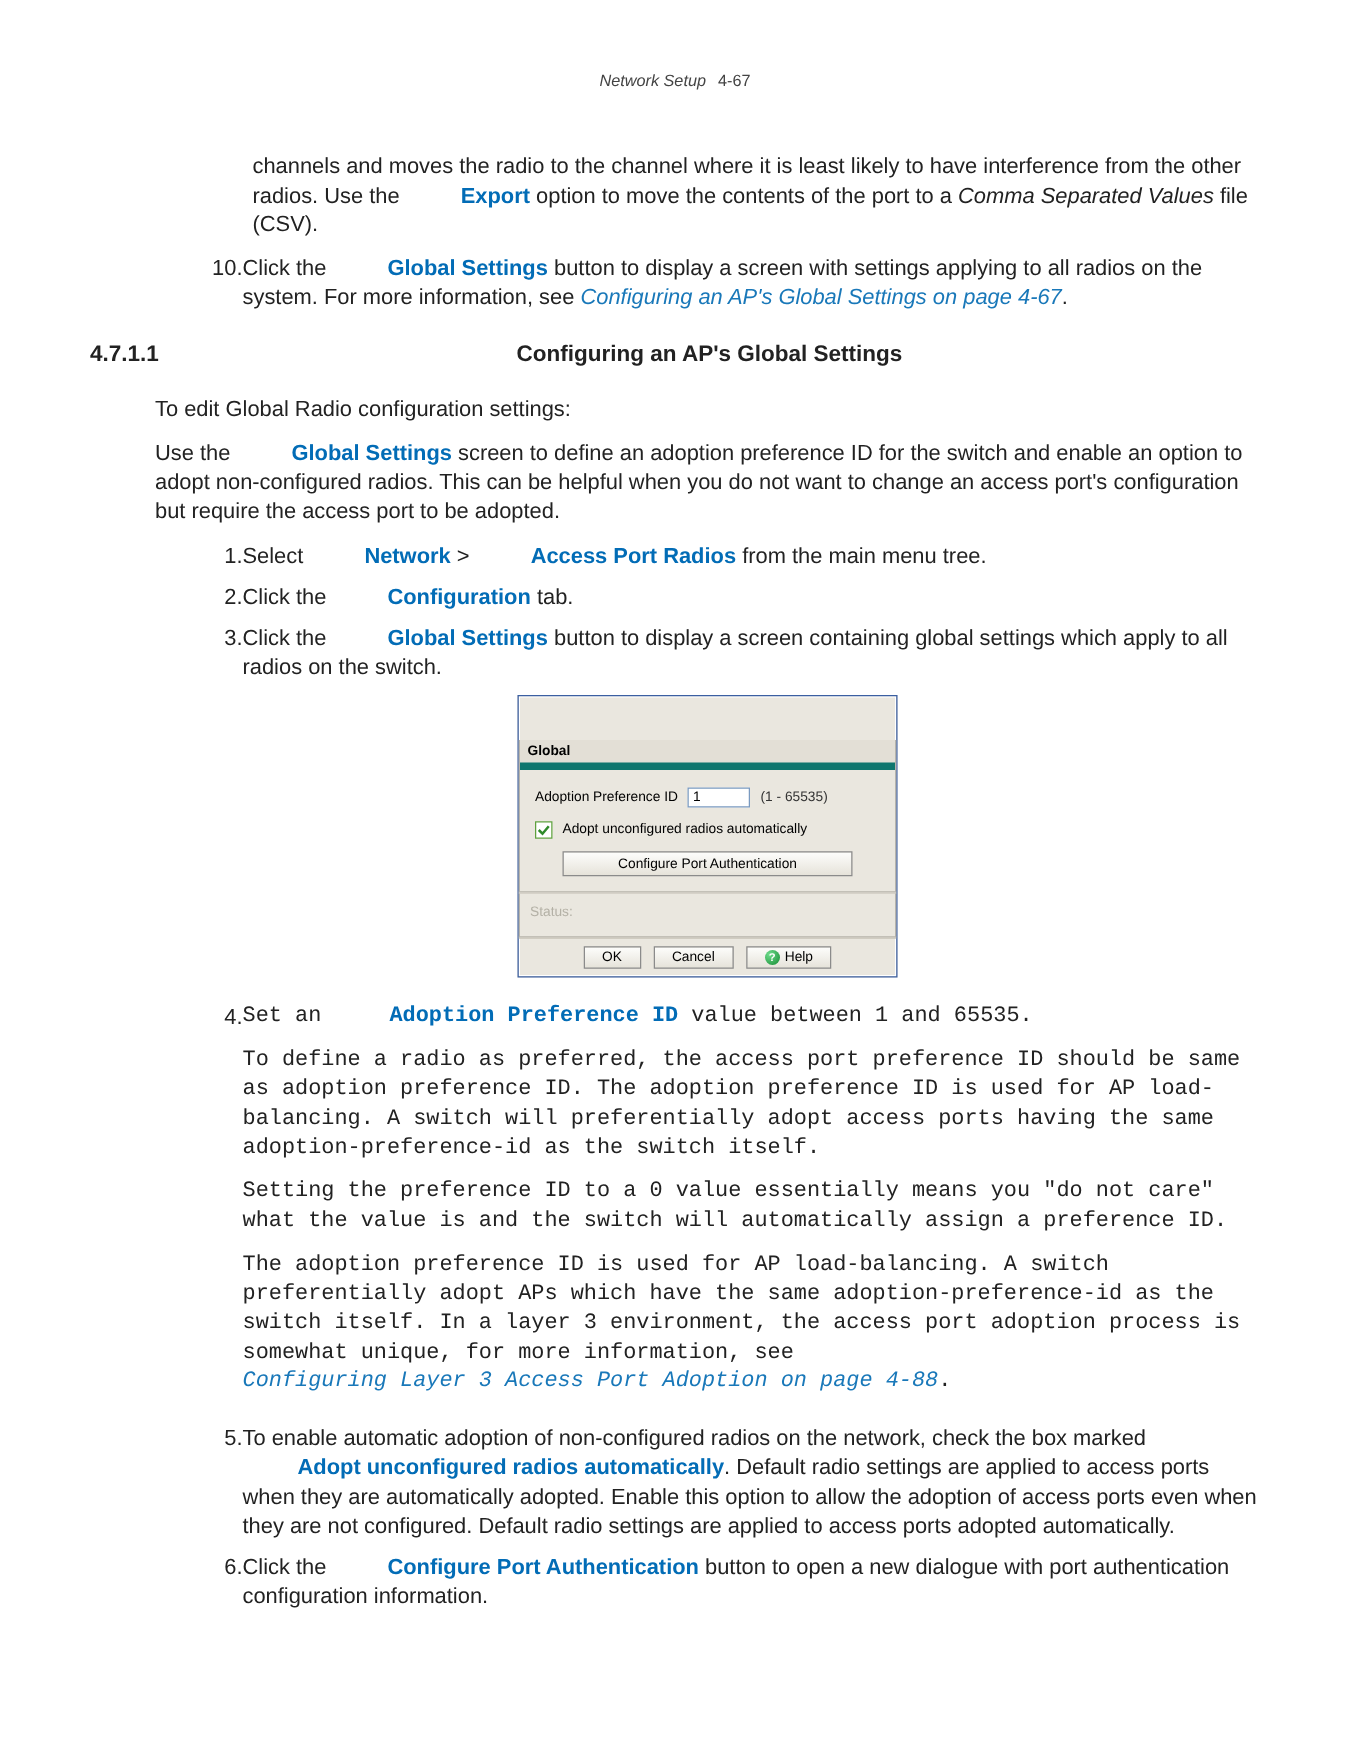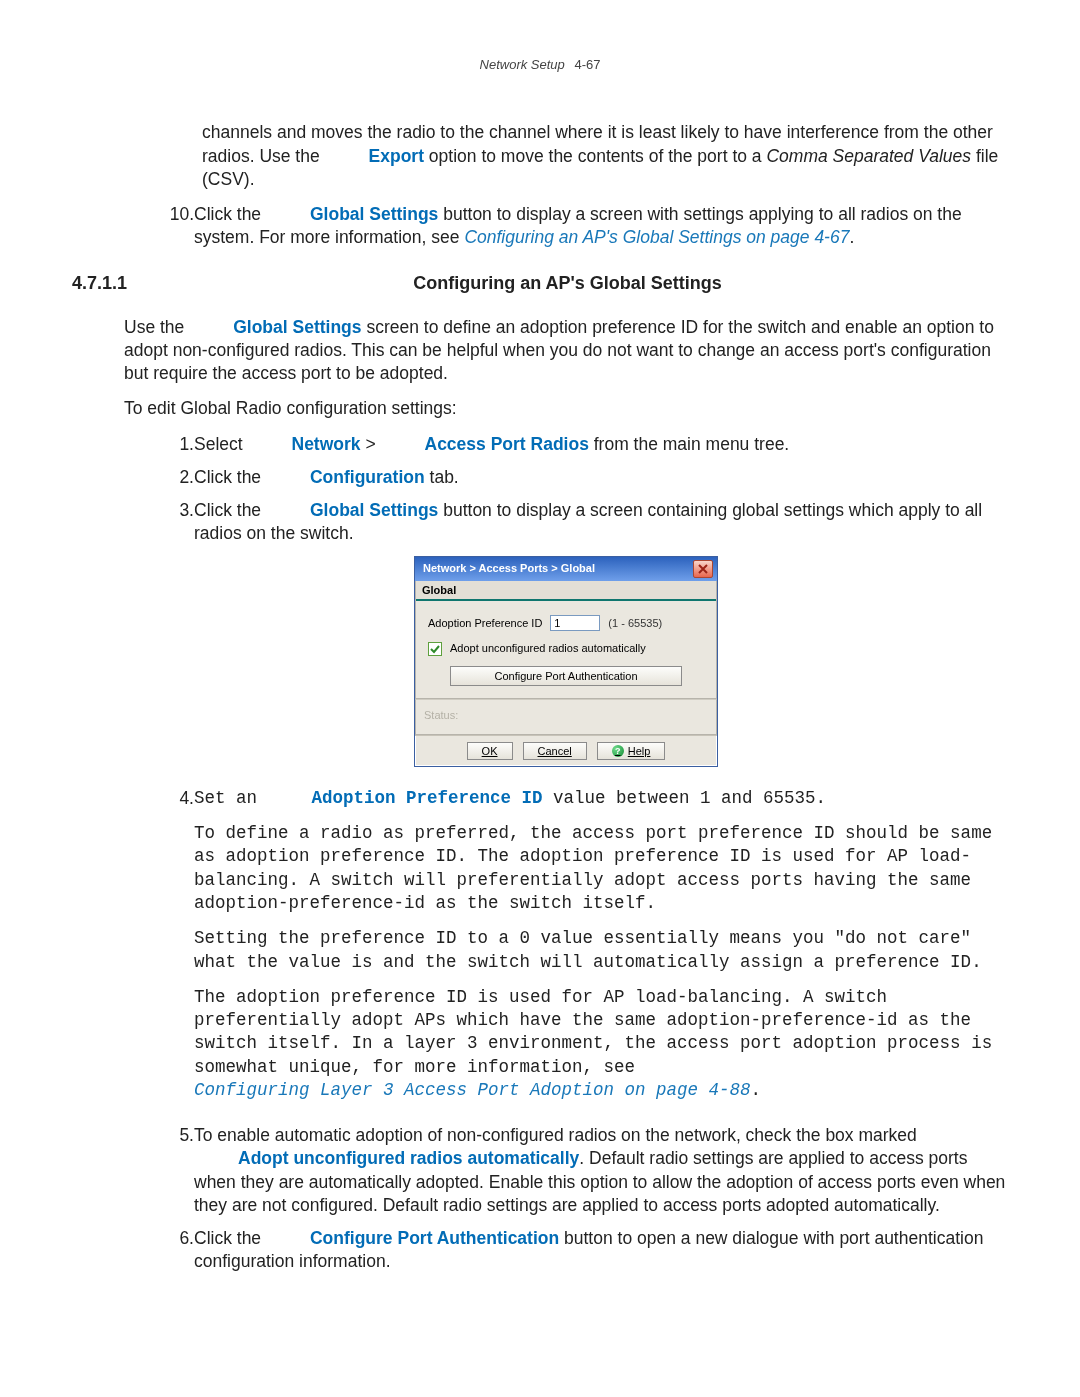--- a/index.html
+++ b/index.html
@@ -99,22 +99,23 @@
   .dlg-close svg{width:10px;height:10px;}
   .dlg-section{
     border:1px solid #b7b4ab;
     border-top:none;
     padding:0;
   }
   .dlg-section-title{
     background:#e3dfd6;
     padding:2px 6px;
     font-weight:bold;
-    border-bottom:2px solid #0f766e;
-    font-size:11px;
+    border-bottom:6px solid #0f766e;
+    font-size:11px;
+    margin-top:35px;
   }
   .dlg-body{
     padding:14px 12px 12px 12px;
   }
   .dlg-row{display:flex;align-items:center;gap:8px;margin-bottom:10px;}
   .dlg-row .lbl{flex:none;}
   .dlg-input{
     width:42px;
     border:1px solid #7a9ac0;
     background:#fff;
@@ -156,21 +157,21 @@
     gap:10px;
     padding:6px;
     border-top:1px solid #c7c3b8;
   }
   .dlg-btn{
     border:1px solid #8b8b8b;
     background:linear-gradient(to bottom,#fdfdfb,#e6e3da);
     padding:2px 14px;
     font-size:11px;
     font-family:inherit;
-    display:flex;align-items:flex-end;gap:4px;text-decoration:underline;
+    display:flex;align-items:flex-end;gap:4px;
   }
   .help-icon{
     width:12px;height:12px;border-radius:6px;
     background:radial-gradient(circle at 30% 30%, #6fdc8c, #138a32);
     display:flex;align-items:center;justify-content:center;
     color:#fff;font-weight:bold;font-size:9px;
   }
 </style>
 </head>
 <body>
@@ -194,24 +195,24 @@
           <span>Click the </span><span class="bold-blue">Global Settings</span><span> button to display a screen with settings applying to all radios on the system. For more information, see </span><span class="link">Configuring an AP's Global Settings on page 4-67</span><span>.</span>
         </span>
       </li>
     </ol>
 
     <h3 class="section">
       <span class="sec-num">4.7.1.1</span>
       <span>Configuring an AP's Global Settings</span>
     </h3>
 
+    <p>To edit Global Radio configuration settings:</p>
     <p>
       <span>Use the </span><span class="bold-blue">Global Settings</span><span> screen to define an adoption preference ID for the switch and enable an option to adopt non-configured radios. This can be helpful when you do not want to change an access port's configuration but require the access port to be adopted.</span>
     </p>
-    <p>To edit Global Radio configuration settings:</p>
 
     <ol class="steps">
       <li>
         <span class="num">1.</span>
         <span class="body">
           <span>Select </span><span class="bold-blue">Network</span><span> &gt; </span><span class="bold-blue">Access Port Radios</span><span> from the main menu tree.</span>
         </span>
       </li>
       <li>
         <span class="num">2.</span>
@@ -221,28 +222,20 @@
       </li>
       <li>
         <span class="num">3.</span>
         <span class="body">
           <span>Click the </span><span class="bold-blue">Global Settings</span><span> button to display a screen containing global settings which apply to all radios on the switch.</span>
         </span>
       </li>
     </ol>
 
     <div class="dialog">
-      <div class="dlg-titlebar">
-        <span>Network &gt; Access Ports &gt; Global</span>
-        <div class="dlg-close">
-          <svg viewBox="0 0 10 10">
-              <path d="M1 1 L9 9 M9 1 L1 9" stroke="#9b2315" stroke-width="2" fill="none"></path>
-            </svg>
-        </div>
-      </div>
       <div class="dlg-section">
         <div class="dlg-section-title">Global</div>
         <div class="dlg-body">
           <div class="dlg-row">
             <span class="lbl">Adoption Preference ID</span>
             <input class="dlg-input" value="1" style="">
             <span class="dlg-range">(1 - 65535)</span>
           </div>
           <div class="dlg-row">
             <span class="check">

